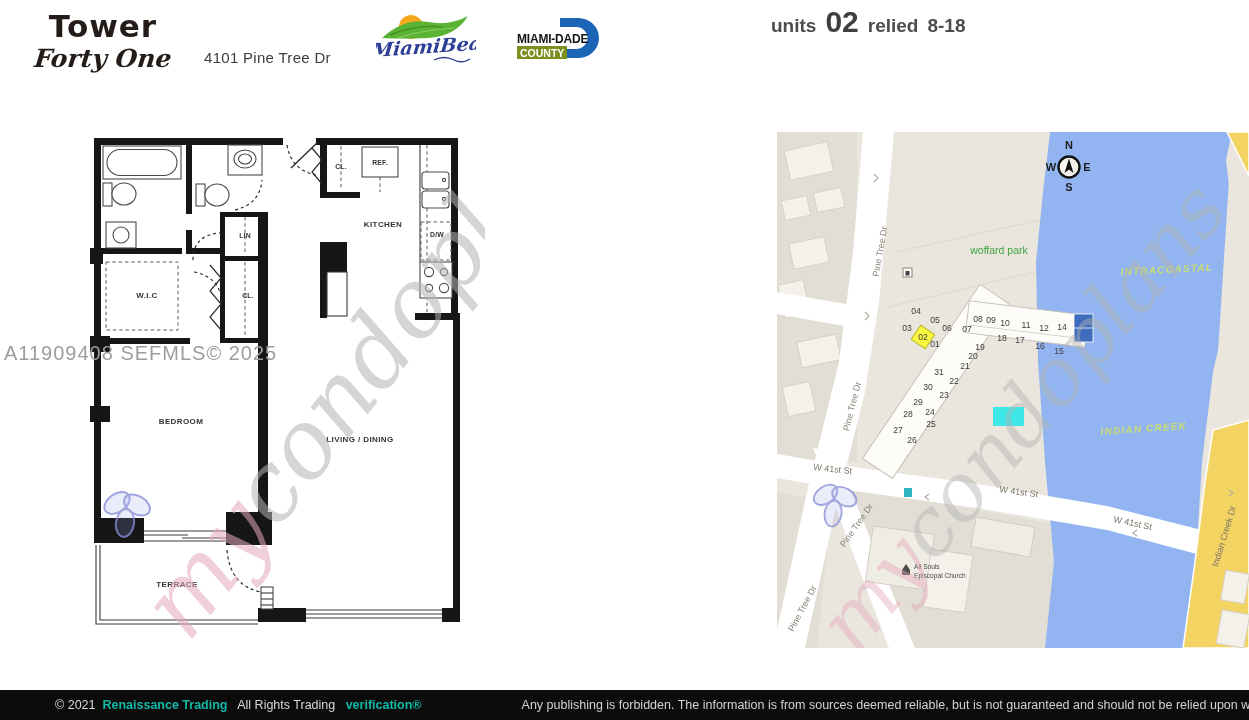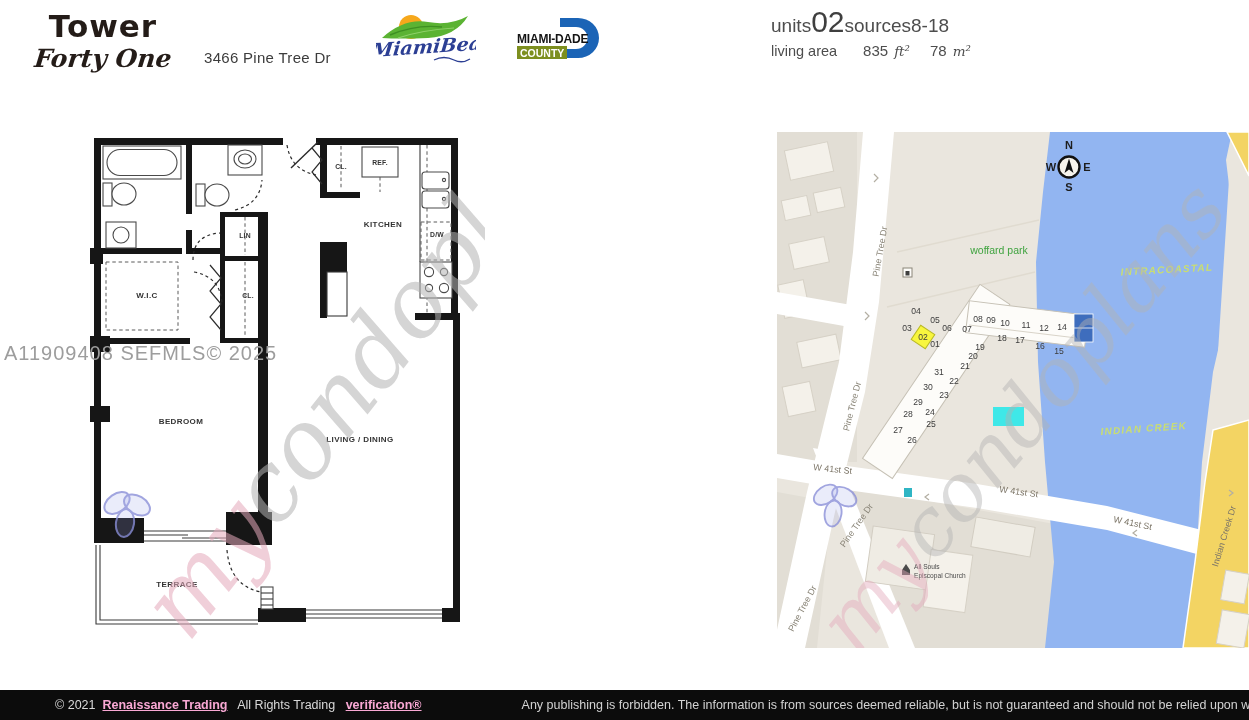--- a/index.html
+++ b/index.html
@@ -10,21 +10,21 @@
   *{margin:0;padding:0;box-sizing:border-box;}
   html,body{width:1249px;height:720px;background:#fff;font-family:"Liberation Sans",sans-serif;overflow:hidden;}
   #page{position:relative;width:1249px;height:720px;background:#fff;}
 
   
   .tower-logo{position:absolute;left:28px;top:6px;width:150px;text-align:center;color:#241c18;}
   .tower-logo .t1{font-family:"DejaVu Sans",sans-serif;font-weight:800;font-size:31px;letter-spacing:1px;line-height:40px;}
   .tower-logo .t2{font-family:"DejaVu Serif",serif;font-style:italic;font-weight:700;font-size:25px;line-height:26px;transform:skewX(-6deg);}
   .address{position:absolute;left:204px;top:49px;font-size:15px;color:#3c3c3c;letter-spacing:.3px;}
   .unit-info{position:absolute;left:771px;top:5px;width:300px;color:#4d4d4d;}
-  .unit-info .row1{display:flex;align-items:baseline;}
+  .unit-info .row1{display:flex;align-items:baseline;gap:9px;font-weight:bold;}
   .unit-info .row1 .lbl{font-size:19px;}
   .unit-info .row1 .big{font-size:30px;color:#3f3f3f;}
   .unit-info .row2{font-size:14.5px;margin-top:1px;}
   .unit-info .row3{font-size:14.5px;margin-top:3px;display:flex;align-items:baseline;gap:6px;}
   .unit-info .row3 .num{font-size:15px;}
   .unit-info .row3 .unit{font-family:"DejaVu Serif",serif;font-style:italic;font-size:13.5px;}
   .unit-info .sp{width:14px;display:inline-block;}
 
   
   .plan-wrap{position:absolute;left:90px;top:130px;width:380px;height:510px;}
@@ -64,32 +64,32 @@
   .park-label{font-family:"Liberation Sans",sans-serif;font-size:10.5px;fill:var(--park-label-green);text-anchor:middle;}
   .water-label{font-family:"Liberation Sans",sans-serif;font-size:10px;font-style:italic;font-weight:700;fill:var(--water-label);letter-spacing:1.2px;text-anchor:middle;}
   .church-label{font-family:"Liberation Sans",sans-serif;font-size:6.6px;fill:#4a4a4a;}
   .compass-letter{font-family:"Liberation Sans",sans-serif;font-size:11px;font-weight:600;fill:#1d1d1d;text-anchor:middle;}
   .arrow{stroke:#b3afa3;stroke-width:1.2;fill:none;}
 
   
   .footer{position:absolute;left:0;top:690px;width:1249px;height:30px;background:#0c0c0c;display:flex;align-items:center;color:#d9d9d9;font-size:12.5px;}
   .footer .left{margin-left:55px;white-space:nowrap;}
   .footer .right{margin-left:100px;white-space:nowrap;color:#d3d3d3;}
-  .footer b{color:#f9a8d4;text-decoration:underline;}
+  .footer b{color:#14b8a6;}
 </style>
 </head>
 <body>
 
 <div id="page">
 
   <div class="tower-logo">
     <div class="t1">Tower</div>
     <div class="t2">Forty One</div>
   </div>
-  <div class="address">3466 Pine Tree Dr</div>
+  <div class="address">4101 Pine Tree Dr</div>
 
   <svg class="mb-logo" style="position:absolute;left:376px;top:8px;" width="100" height="58" viewBox="0 0 100 58">
     <circle cx="35" cy="19" r="12" fill="#f6a81c"></circle>
     <path d="M6,30 Q28,10 52,14 Q74,18 92,8 Q80,28 52,30 Q24,31 6,30 Z" fill="#5bb333"></path>
     <path d="M14,27 Q40,16 66,19" stroke="#3e8f22" stroke-width="1.4" fill="none"></path>
     <path d="M22,30 Q46,22 78,20" stroke="#8fd06a" stroke-width="1.2" fill="none"></path>
     <text x="4" y="49" font-family="DejaVu Serif, serif" font-style="italic" font-weight="700" font-size="19" fill="#2c3f94" transform="skewX(-10) rotate(-4 4 49)">MiamiBeach</text>
     <path d="M58,52 q10,-5 20,0 q8,4 16,-1" stroke="#2c3f94" stroke-width="1.3" fill="none"></path>
   </svg>
 
@@ -98,31 +98,22 @@
     <rect x="0" y="16" width="68" height="13" fill="#ffffff"></rect>
     <text x="1" y="27" font-size="12" font-weight="800" fill="#141414" font-family="Liberation Sans, sans-serif" letter-spacing="-0.2">MIAMI-DADE</text>
     <rect x="1" y="30" width="50" height="13" fill="#7d8f1f"></rect>
     <text x="4" y="40.5" font-size="10.5" font-weight="700" fill="#ffffff" font-family="Liberation Sans, sans-serif">COUNTY</text>
   </svg>
 
   <div class="unit-info">
     <div class="row1">
       <span class="lbl">units</span>
       <span class="big">02</span>
-      <span class="lbl">sources</span>
+      <span class="lbl">relied</span>
       <span class="lbl">8-18</span>
-    </div>
-    <div class="row3">
-      <span>living area</span>
-      <span class="sp"></span>
-      <span class="num">835</span>
-      <span class="unit">ft²</span>
-      <span class="sp" style="width:8px"></span>
-      <span class="num">78</span>
-      <span class="unit">m²</span>
     </div>
   </div>
 
   <div class="plan-wrap">
     <svg width="380" height="510" viewBox="0 0 380 510">
       <g>
 
         <rect class="wall" x="4" y="8" width="189" height="7"></rect>
         <rect class="wall" x="226" y="8" width="142" height="7"></rect>
         <rect class="wall" x="361" y="8" width="7" height="182"></rect>

